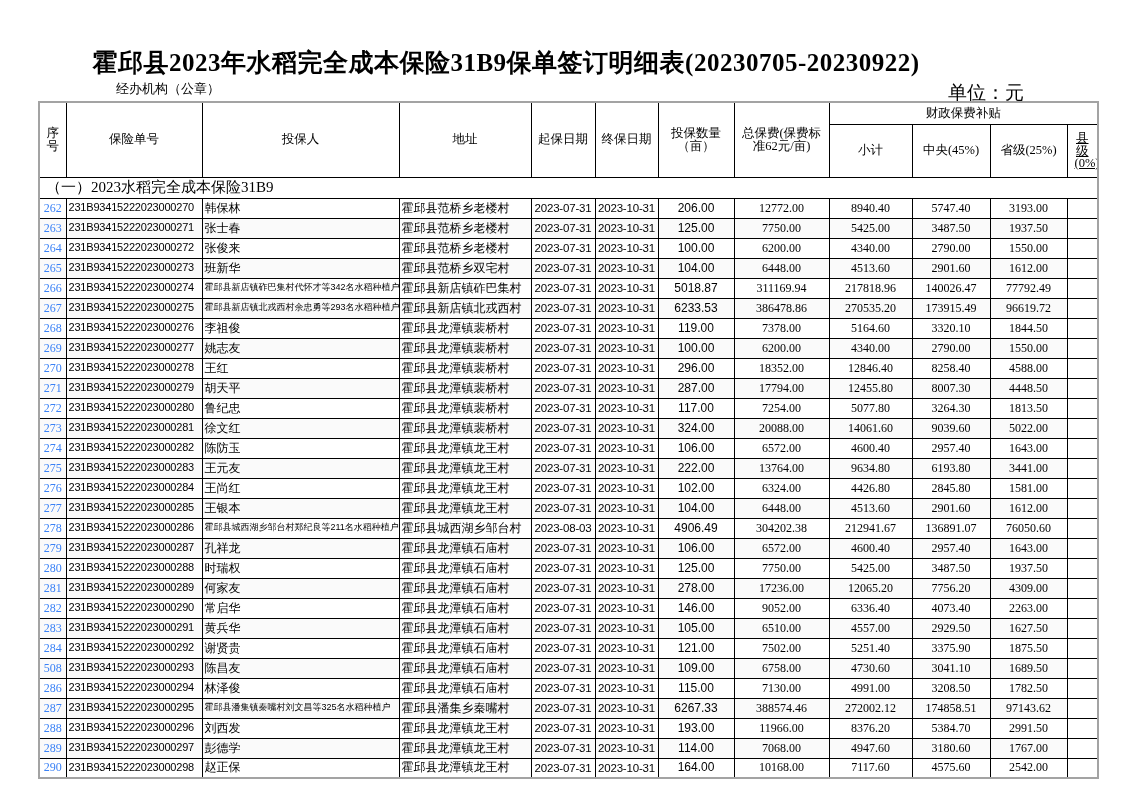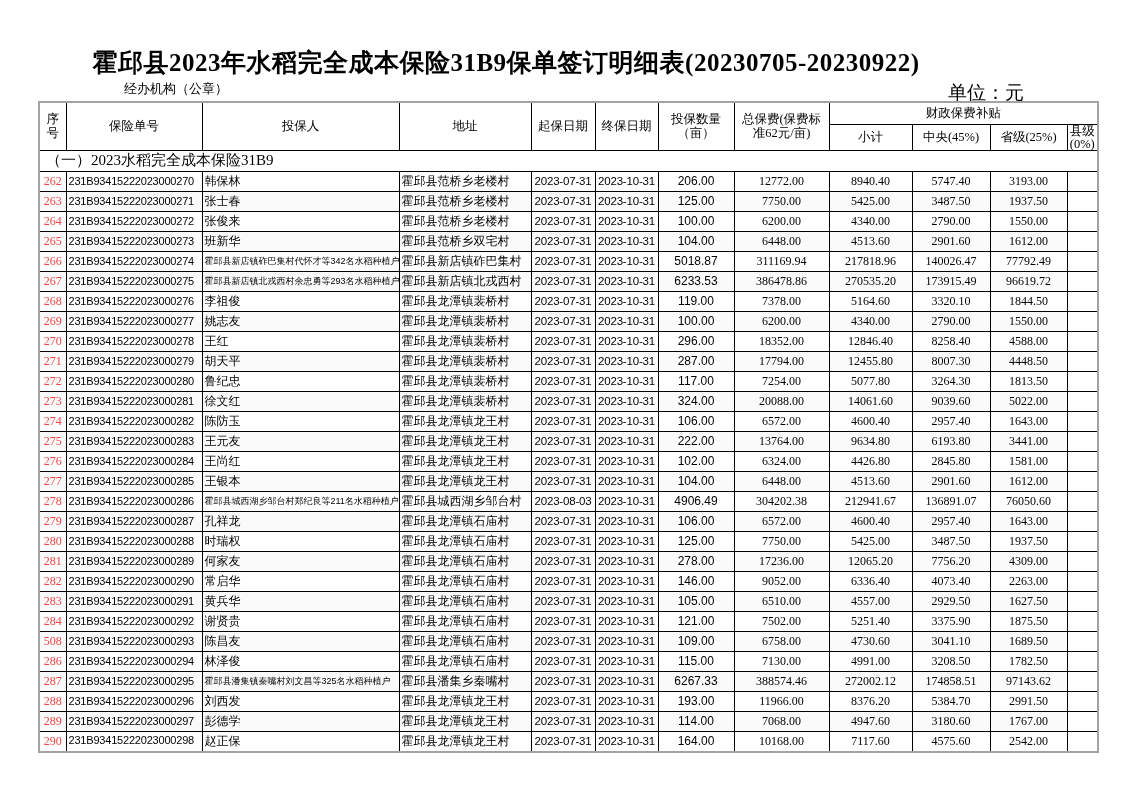--- a/index.html
+++ b/index.html
@@ -7,51 +7,51 @@
     width:1122px;height:793px;position:relative;background:#ffffff;
     font-family:"Liberation Sans",sans-serif;color:#000;
     -webkit-font-smoothing:antialiased;overflow:hidden;
   }
   .doc-title{
     position:absolute;top:46px;left:0;width:1012px;text-align:center;
     font-family:"Liberation Serif","DejaVu Serif",serif;
     font-weight:bold;font-size:25px;letter-spacing:0.5px;
   }
   .agency-label{
-    position:absolute;top:80px;left:124px;font-size:13px;
+    position:absolute;top:80px;left:116px;font-size:13px;
     font-family:"Liberation Serif","DejaVu Serif",serif;
   }
   .unit-label{
     position:absolute;top:80px;left:948px;font-size:19px;
     font-family:"Liberation Serif","DejaVu Serif",serif;
   }
   table.policy-table{
     position:absolute;top:101px;left:38px;width:1059px;
     border-collapse:collapse;table-layout:fixed;
     border:2px solid #a3a3a3;
   }
   .policy-table th,.policy-table td{
     border:1.5px solid #000;overflow:hidden;white-space:nowrap;
     padding:0 2px;line-height:1.05;
   }
   .policy-table thead th{
     font-family:"Liberation Serif","DejaVu Serif",serif;
     font-weight:normal;font-size:12.5px;text-align:center;
     white-space:pre-line;height:21px;
   }
-  th.h-county{font-size:10px;line-height:1;padding:0;}
+  th.h-county{font-size:10px;line-height:1;padding:7px;text-decoration:underline;}
   tr.section-row td{
     font-family:"Liberation Serif","DejaVu Serif",serif;
     font-size:15px;text-align:left;height:20px;padding-left:6px;
   }
   .policy-table tbody tr.data-row{height:20px;}
   .policy-table tbody tr.data-row:nth-child(odd){background:#fafafa;}
   .c-seq{
     font-family:"Liberation Serif","DejaVu Serif",serif;
-    font-size:12px;text-align:center;color:#ef4444;margin-left:8px;
+    font-size:12px;text-align:center;color:#3b82f6;margin-left:8px;
   }
   .c-policy{
     font-family:"Liberation Sans",sans-serif;
     font-size:11px;letter-spacing:-0.2px;text-align:left;font-weight:500;
   }
   .c-insured{font-size:12px;text-align:left;margin-left:48px;}
   .c-insured.long-name{font-size:9px;}
   .c-address{font-size:12px;text-align:left;}
   .c-date{font-size:11.5px;text-align:center;letter-spacing:-0.2px;padding:0 1px;}
   .c-qty{font-size:12px;text-align:center;}

